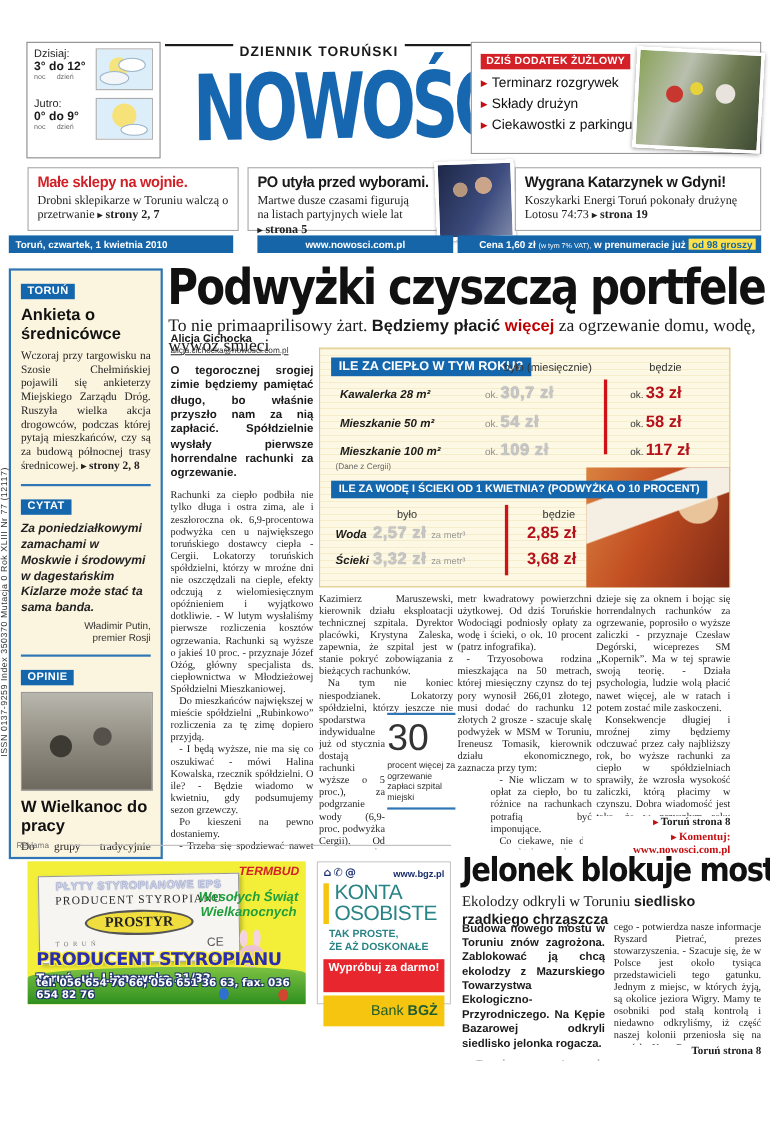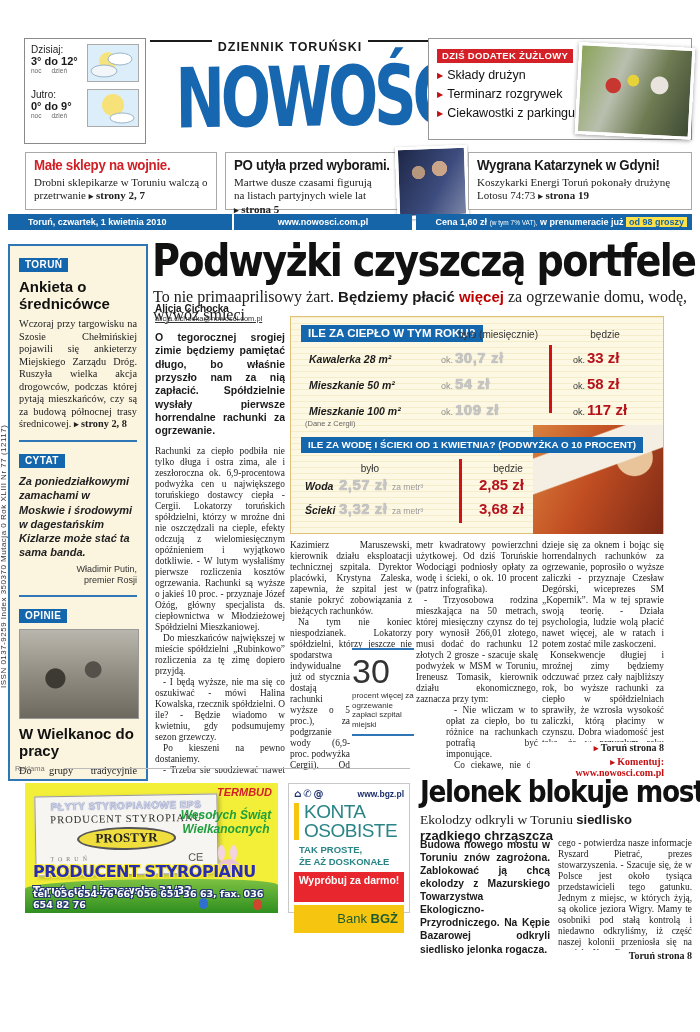--- a/index.html
+++ b/index.html
@@ -198,22 +198,22 @@
       <div class="kline"></div>
       <div class="kicker">DZIENNIK TORUŃSKI</div>
       <div class="kline"></div>
     </div>
     <div class="logo">NOWOŚCI</div>
   </div>
 
   <div class="abs supp">
     <span class="badge-red">DZIŚ DODATEK ŻUŻLOWY</span>
     <ul>
+      <li><span class="bl red">▶</span><span>Terminarz rozgrywek</span></li>
       <li><span class="bl red">▶</span><span>Składy drużyn</span></li>
-      <li><span class="bl red">▶</span><span>Terminarz rozgrywek</span></li>
       <li><span class="bl red">▶</span><span>Ciekawostki z parkingu</span></li>
     </ul>
     <div class="supp-photo"></div>
   </div>
 
   <div class="abs teaser" style="left:25px;width:192px;">
     <div class="t-title t-red">Małe sklepy na wojnie.</div>
     <div class="t-body">
       <span>Drobni sklepikarze w Toruniu walczą o przetrwanie</span>
       <span class="t-ref"><span class="ref-arrow">▸</span> <span>strony 2, 7</span></span>
@@ -228,21 +228,21 @@
     <div class="t-photo"></div>
   </div>
   <div class="abs teaser" style="left:468px;width:224px;">
     <div class="t-title">Wygrana Katarzynek w Gdyni!</div>
     <div class="t-body">
       <span>Koszykarki Energi Toruń pokonały drużynę Lotosu 74:73</span>
       <span class="t-ref"><span class="ref-arrow">▸</span> <span>strona 19</span></span>
     </div>
   </div>
 
-  <div class="abs dseg" style="left:8px;width:224px;padding-left:20px;">Toruń, czwartek, 1 kwietnia 2010</div>
+  <div class="abs dseg" style="left:8px;width:204px;padding-left:6px;">Toruń, czwartek, 1 kwietnia 2010</div>
   <div class="abs dseg" style="left:234px;width:178px;text-align:center;">www.nowosci.com.pl</div>
   <div class="abs dseg" style="left:416px;width:276px;text-align:right;padding-right:5px;">
     <span>Cena 1,60 zł</span>
     <span class="price-small">(w tym 7% VAT),</span>
     <span>w prenumeracie już</span>
     <span class="hl">od 98 groszy</span>
   </div>
 
   <h1 class="abs h1" style="margin:0;">Podwyżki czyszczą portfele</h1>
   <p class="abs sub" style="margin:0;">

